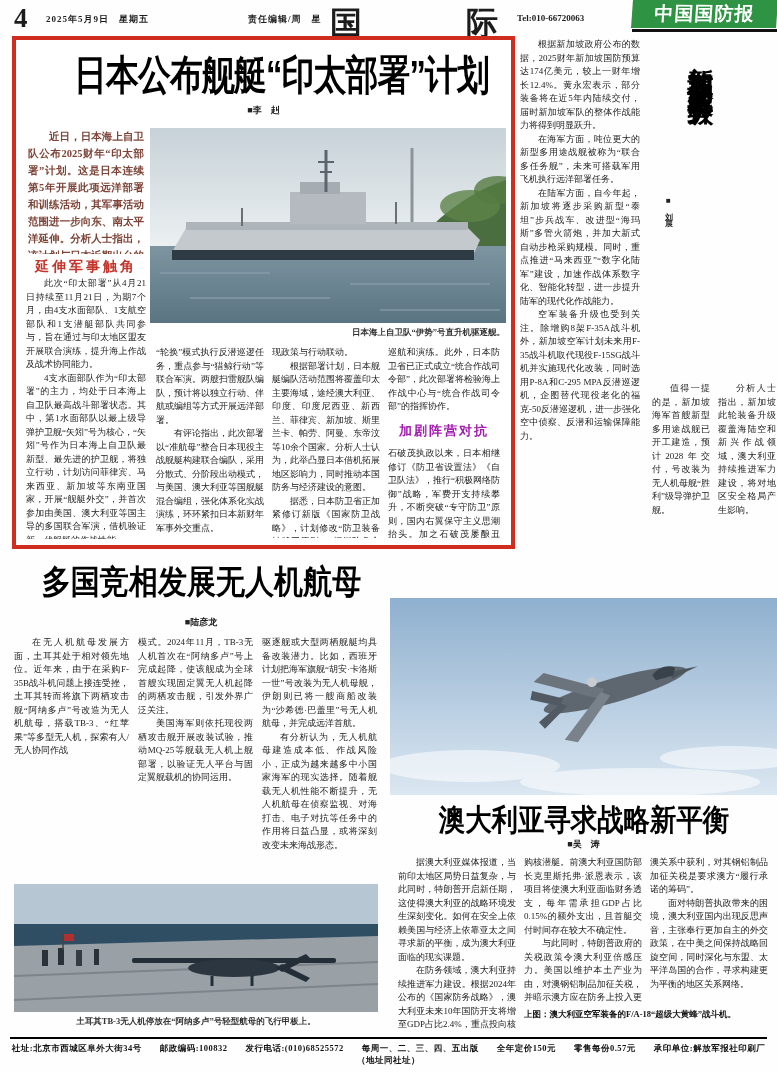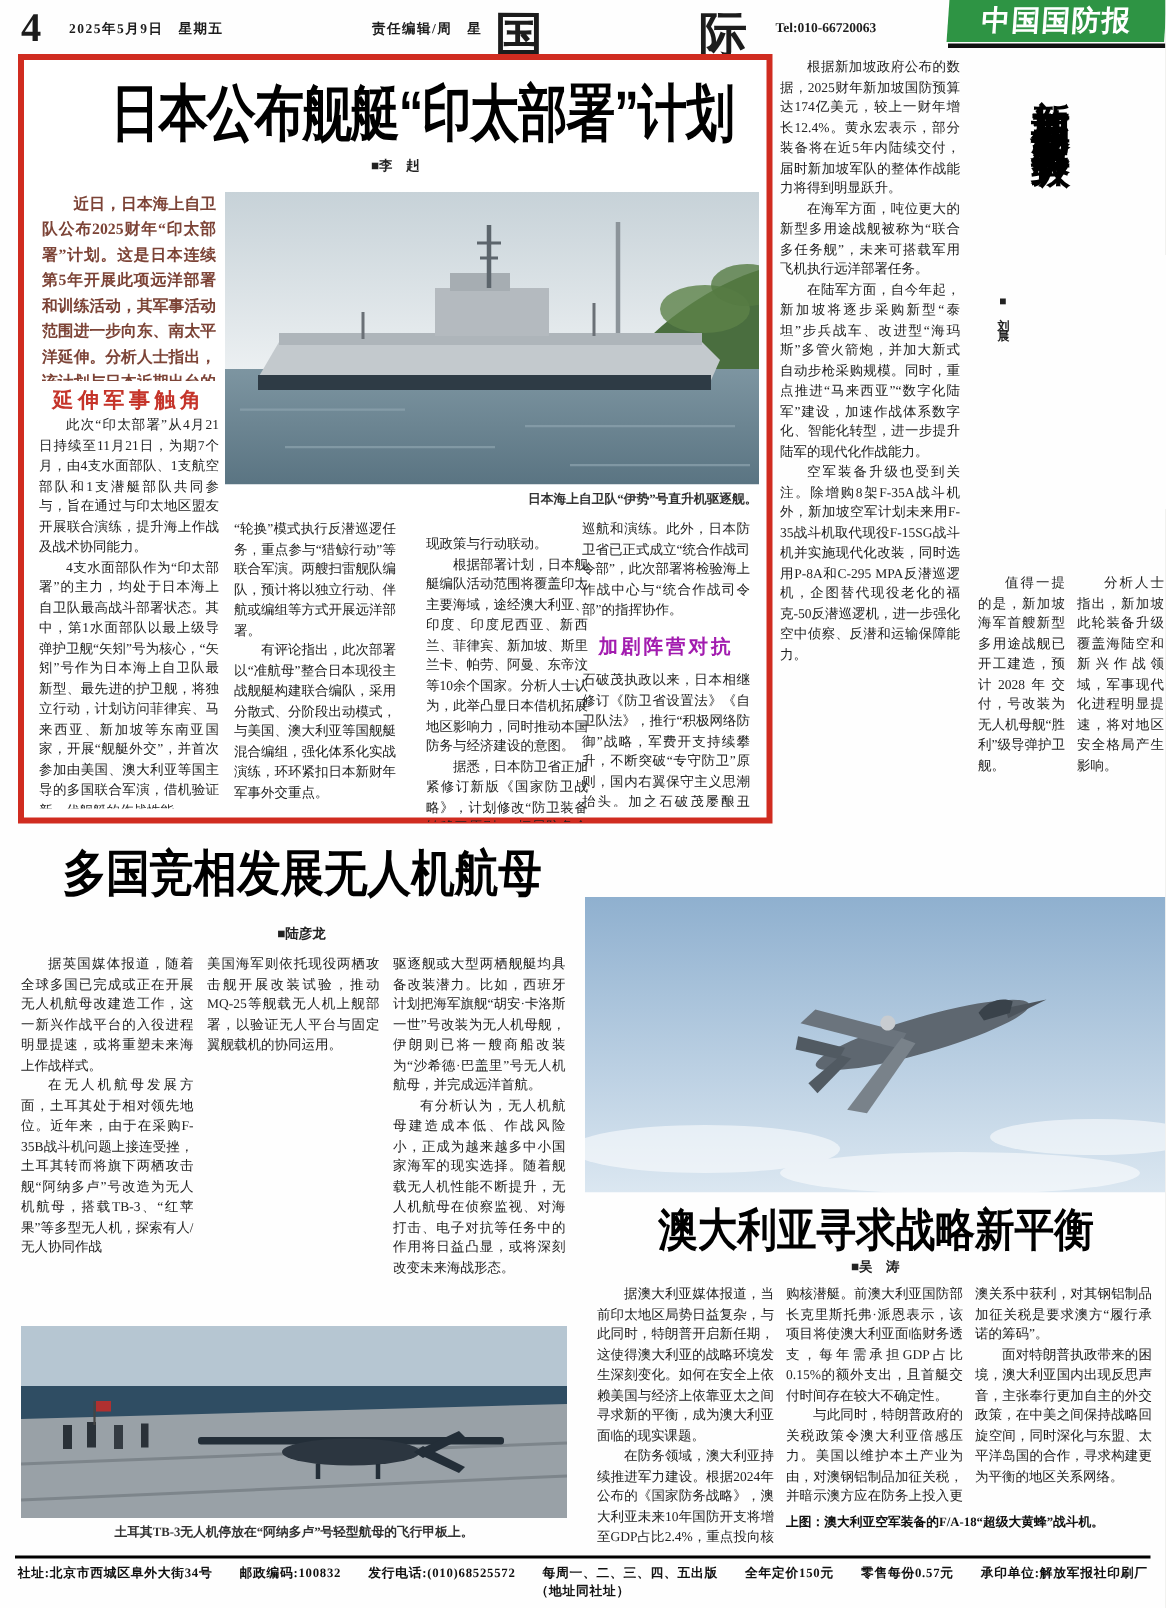--- a/index.html
+++ b/index.html
@@ -114,21 +114,21 @@
   </svg>
   <div class="abs caption" style="left:250px;top:327px;width:255px;text-align:right;">日本海上自卫队“伊势”号直升机驱逐舰。</div>
 
   <div class="abs col cont" style="left:156px;top:346px;width:108px;height:192px;">
     <div>
         <p>“轮换”模式执行反潜巡逻任务，重点参与“猎鲸行动”等联合军演。两艘扫雷舰队编队，预计将以独立行动、伴航或编组等方式开展远洋部署。</p>
         <p>有评论指出，此次部署以“准航母”整合日本现役主战舰艇构建联合编队，采用分散式、分阶段出动模式，与美国、澳大利亚等国舰艇混合编组，强化体系化实战演练，环环紧扣日本新财年军事外交重点。</p>
       </div>
 
   </div>
-  <div class="abs col cont" style="left:272px;top:356px;width:108px;height:192px;margin-left:12px;">
+  <div class="abs col cont" style="left:272px;top:346px;width:108px;height:192px;">
       <p>现政策与行动联动。</p>
       <p>根据部署计划，日本舰艇编队活动范围将覆盖印太主要海域，途经澳大利亚、印度、印度尼西亚、新西兰、菲律宾、新加坡、斯里兰卡、帕劳、阿曼、东帝汶等10余个国家。分析人士认为，此举凸显日本借机拓展地区影响力，同时推动本国防务与经济建设的意图。</p>
       <p>据悉，日本防卫省正加紧修订新版《国家防卫战略》，计划修改“防卫装备转移三原则”，拓展防务合作网络，打造外向型军力。日本海上自卫队幕僚长曾公开表示，日本将加强与北约的国家合作，推动北约加大在印太地区力量部署，构建小多边安全合作框架。</p>
     </div>
   <div class="abs col cont" style="left:388px;top:346px;width:112px;height:192px;">
     <div>
         <p>巡航和演练。此外，日本防卫省已正式成立“统合作战司令部”，此次部署将检验海上作战中心与“统合作战司令部”的指挥协作。</p>
       </div>
     <div class="subhead-inline">加剧阵营对抗</div>
     <div>
@@ -141,32 +141,32 @@
       <p>在海军方面，吨位更大的新型多用途战舰被称为“联合多任务舰”，未来可搭载军用飞机执行远洋部署任务。</p>
       <p>在陆军方面，自今年起，新加坡将逐步采购新型“泰坦”步兵战车、改进型“海玛斯”多管火箭炮，并加大新式自动步枪采购规模。同时，重点推进“马来西亚”“数字化陆军”建设，加速作战体系数字化、智能化转型，进一步提升陆军的现代化作战能力。</p>
       <p>空军装备升级也受到关注。除增购8架F-35A战斗机外，新加坡空军计划未来用F-35战斗机取代现役F-15SG战斗机并实施现代化改装，同时选用P-8A和C-295 MPA反潜巡逻机，企图替代现役老化的福克-50反潜巡逻机，进一步强化空中侦察、反潜和运输保障能力。</p>
     </div>
   <div class="abs v-byline" style="left:662px;top:196px;height:90px;">■刘　晨</div>
   <div class="abs v-headline" style="left:684px;top:46px;height:330px;">新加坡启动新一轮装备升级</div>
   <div class="abs col" style="left:652px;top:382px;width:58px;height:160px;">
       <p>值得一提的是，新加坡海军首艘新型多用途战舰已开工建造，预计2028年交付，号改装为无人机母舰“胜利”级导弹护卫舰。</p>
     </div>
   <div class="abs col" style="left:718px;top:382px;width:58px;height:160px;">
-      <p>分析人士指出，新加坡此轮装备升级覆盖海陆空和新兴作战领域，军事现代化进程明显提速，将对地区安全格局产生影响。</p>
+      <p>分析人士指出，新加坡此轮装备升级覆盖海陆空和新兴作战领域，澳大利亚持续推进军力建设，将对地区安全格局产生影响。</p>
     </div>
 
   <div class="abs big-headline" style="left:12px;top:560px;width:378px;font-size:33px;">
     <span>多国竞相发展无人机航母</span>
   </div>
   <div class="abs byline" style="left:12px;top:616px;width:378px;">■陆彦龙</div>
   <div class="abs col" style="left:14px;top:636px;width:115px;height:242px;">
-      <p>据英国媒体报道，随着全球多国已完成或正在开展无人机航母改建造工作，这一新兴作战平台的入役进程明显提速，或将重塑未来海上作战样式。</p>
       <p>在无人机航母发展方面，土耳其处于相对领先地位。近年来，由于在采购F-35B战斗机问题上接连受挫，土耳其转而将旗下两栖攻击舰“阿纳多卢”号改造为无人机航母，搭载TB-3、“红苹果”等多型无人机，探索有人/无人协同作战</p>
     </div>
   <div class="abs col cont" style="left:138px;top:636px;width:115px;height:242px;">
+      <p>模式。2024年11月，TB-3无人机首次在“阿纳多卢”号上完成起降，使该舰成为全球首艘实现固定翼无人机起降的两栖攻击舰，引发外界广泛关注。</p>
       <p>美国海军则依托现役两栖攻击舰开展改装试验，推动MQ-25等舰载无人机上舰部署，以验证无人平台与固定翼舰载机的协同运用。</p>
     </div>
   <div class="abs col cont" style="left:262px;top:636px;width:115px;height:242px;">
       <p>驱逐舰或大型两栖舰艇均具备改装潜力。比如，西班牙计划把海军旗舰“胡安·卡洛斯一世”号改装为无人机母舰，伊朗则已将一艘商船改装为“沙希德·巴盖里”号无人机航母，并完成远洋首航。</p>
       <p>有分析认为，无人机航母建造成本低、作战风险小，正成为越来越多中小国家海军的现实选择。随着舰载无人机性能不断提升，无人机航母在侦察监视、对海打击、电子对抗等任务中的作用将日益凸显，或将深刻改变未来海战形态。</p>
     </div>
 
   <svg class="abs photo" style="left:14px;top:884px;" width="364" height="128" viewBox="0 0 364 128" role="img">
     <rect width="364" height="46" fill="#b6c6d2"></rect>
     <rect y="40" width="364" height="26" fill="#2f4d63"></rect>

